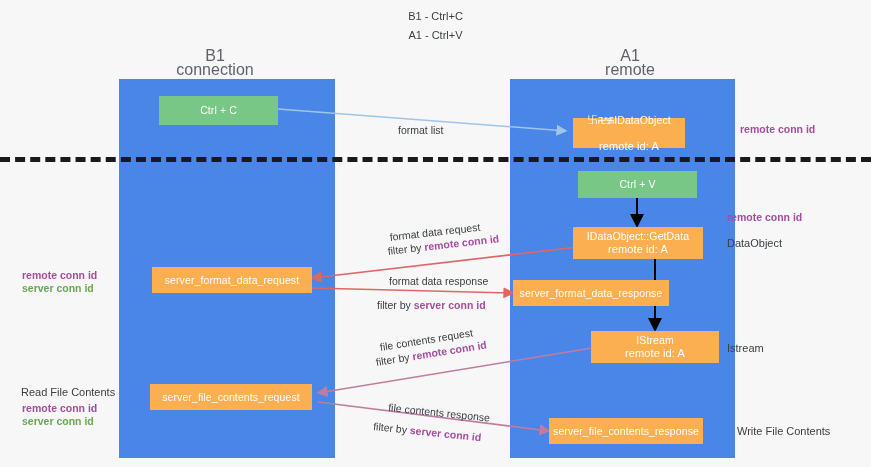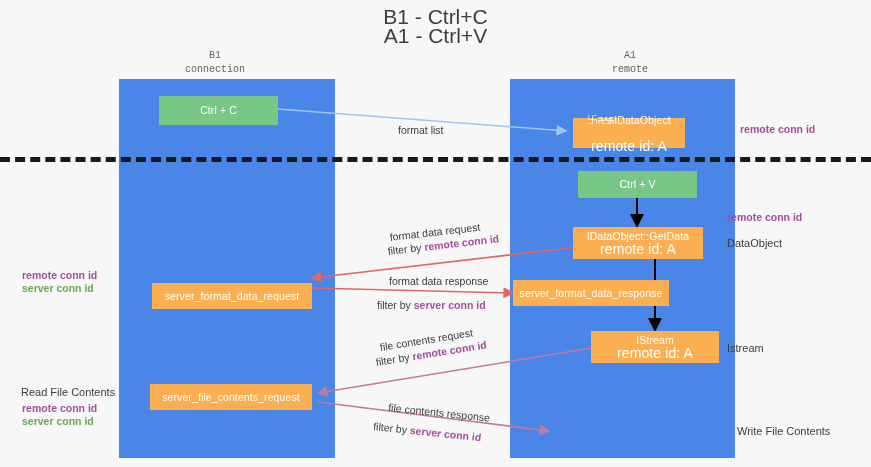--- a/index.html
+++ b/index.html
@@ -11,44 +11,44 @@
     overflow:hidden;
     position:relative;
   }
   #stage{position:absolute;left:0;top:0;width:871px;height:467px;}
   .abs{position:absolute;}
   svg#wires{position:absolute;left:0;top:0;width:871px;height:467px;overflow:visible;}
 
   
   #title{
     left:0;top:7px;width:871px;text-align:center;
-    font-size:21px;line-height:19px;color:#3c4043;
+    font-size:11px;line-height:19px;color:#3c4043;
   }
 
   
   .lane-head{
-    text-align:center;font-size:10px;line-height:14px;color:#5f6368;font-family:Liberation Mono, monospace;
+    text-align:center;font-size:16px;line-height:14px;color:#5f6368;
   }
 
   
   .lane{
     background:#4a86e8;
   }
 
   
   .node{
     position:absolute;
     box-sizing:border-box;
     display:flex;flex-direction:column;align-items:center;justify-content:center;
     color:#ffffff;font-size:10.5px;line-height:13px;text-align:center;
     letter-spacing:.1px;
   }
   .node.green{background:#79c786;}
   .node.orange{background:#fbaf50;}
-  .node .l2{font-size:14px;}
+  .node .l2{font-size:11px;}
 
   
   .cap{position:absolute;font-size:10.5px;line-height:13px;color:#3c4043;white-space:nowrap;}
   .cap.rot{transform-origin:0 0;}
   .purple{color:#a64d9e;font-weight:bold;}
   .side-lbl{position:absolute;font-size:11px;line-height:14px;color:#3c4043;white-space:nowrap;}
   .legend{position:absolute;font-size:10.5px;line-height:13px;white-space:nowrap;font-weight:bold;}
 
   
   #divider{
@@ -122,37 +122,40 @@
 
   <div class="node green" style="left:578px;top:171px;width:119px;height:27px;">
     <div>Ctrl + V</div>
   </div>
 
   <div class="node orange" style="left:573px;top:227px;width:130px;height:32px;">
     <div>IDataObject::GetData</div>
     <div class="l2">remote id: A</div>
   </div>
 
-  <div class="node orange" style="left:152px;top:283px;width:160px;height:26px;">
+  <div class="node orange" style="left:152px;top:267px;width:160px;height:26px;">
     <div>server_format_data_request</div>
   </div>
 
   <div class="node orange" style="left:513px;top:280px;width:156px;height:26px;">
     <div>server_format_data_response</div>
   </div>
 
   <div class="node orange" style="left:591px;top:331px;width:128px;height:32px;">
     <div>IStream</div>
     <div class="l2">remote id: A</div>
   </div>
 
   <div class="node orange" style="left:150px;top:384px;width:162px;height:26px;">
     <div>server_file_contents_request</div>
   </div>
 
+  <div class="node orange" style="left:549px;top:418px;width:154px;height:26px;">
+    <div>server_file_contents_response</div>
+  </div>
 
   <div class="cap" style="left:398px;top:101px;margin-top:23px;">format list</div>
 
   <div class="cap rot" style="left:389px;top:231px;transform:rotate(-6.5deg);">
     <span>format data request</span>
   </div>
   <div class="cap rot" style="left:387px;top:245px;transform:rotate(-6.5deg);">
     <span>filter by </span><span class="purple">remote conn id</span>
   </div>
 

